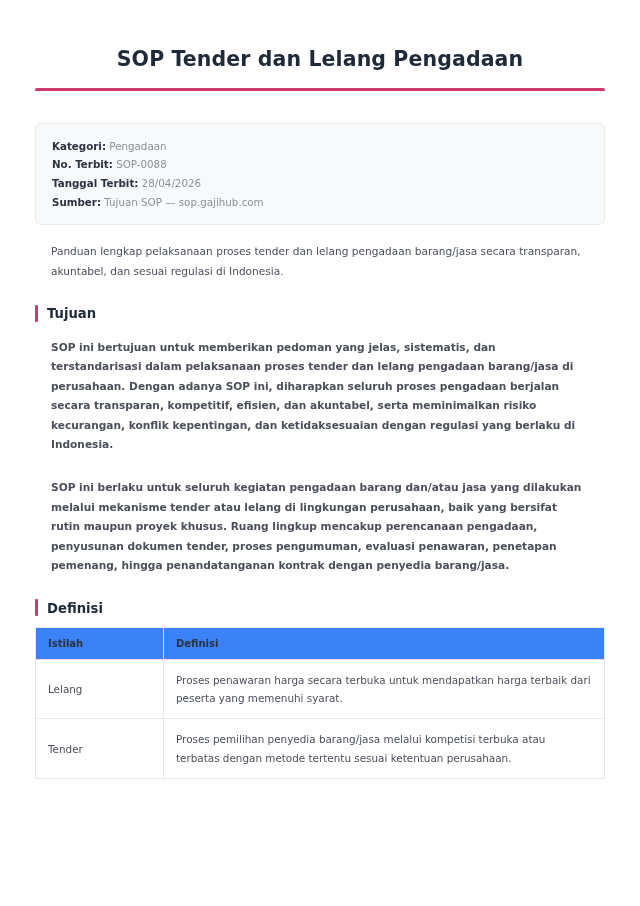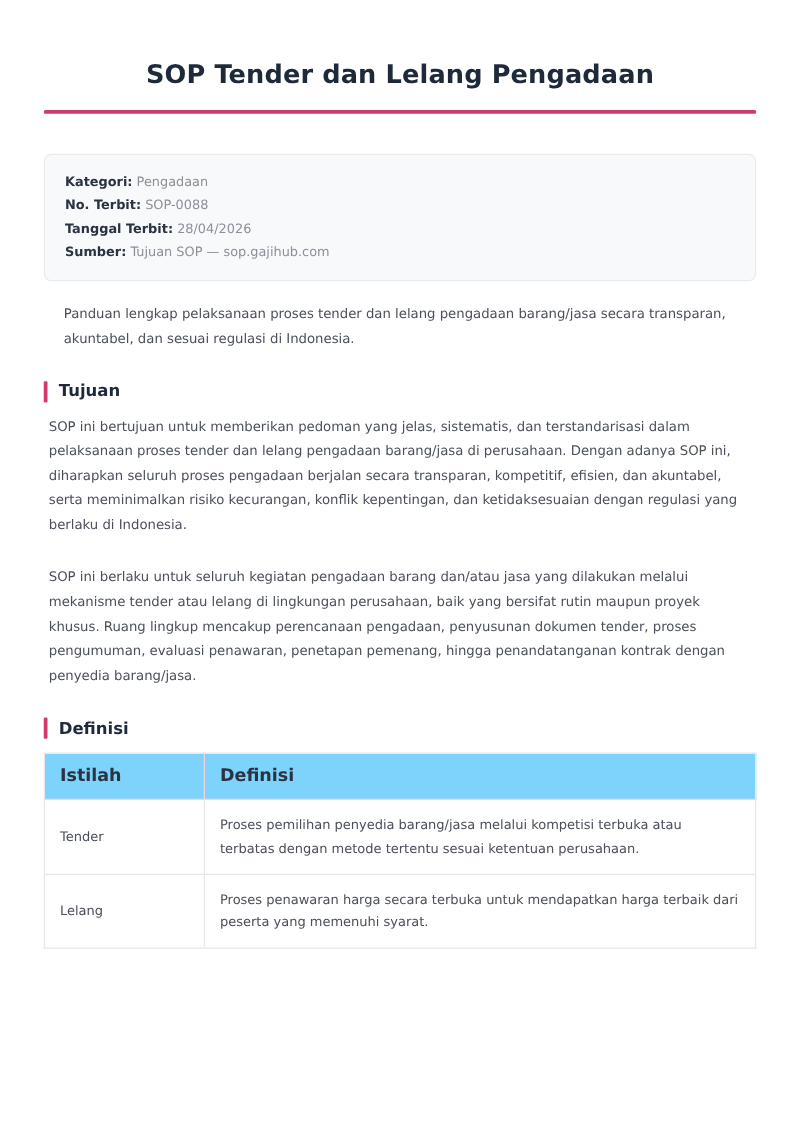--- a/index.html
+++ b/index.html
@@ -95,38 +95,39 @@
     margin-right: 9px;
     flex: 0 0 auto;
   }
   .heading-text {
     font-size: 13.2px;
     font-weight: bold;
     color: #1e2a3a;
     line-height: 1.1;
   }
   .section-body {
-    margin: 4px;
+    margin: 16px;
     font-size: 10.6px;
     line-height: 1.85;
     color: #4a4f5a;
+    font-weight: bold;
   }
 
   
   .def-table {
     width: 100%;
     border-collapse: collapse;
     border: 1px solid #e6e8eb;
     table-layout: fixed;
     margin-top: 2px;
   }
   .def-table th {
-    background: #7dd3fc;
+    background: #3b82f6;
     color: #2b3240;
-    font-size: 14px;
+    font-size: 10px;
     font-weight: bold;
     text-align: left;
     padding: 10px 12px;
     border-right: 1px solid #f3d3dd;
     border-bottom: 1px solid #f3d3dd;
     vertical-align: middle;
     margin-left: 12px;
   }
   .def-table th:last-child { border-right: none; }
   .def-table td {
@@ -194,24 +195,24 @@
 
     <table class="def-table">
       <thead>
         <tr>
           <th class="col-term">Istilah</th>
           <th class="col-def">Definisi</th>
         </tr>
       </thead>
       <tbody>
         <tr>
+          <td class="col-term">Lelang</td>
+          <td class="col-def">Proses penawaran harga secara terbuka untuk mendapatkan harga terbaik dari peserta yang memenuhi syarat.</td>
+        </tr>
+        <tr>
           <td class="col-term">Tender</td>
           <td class="col-def">Proses pemilihan penyedia barang/jasa melalui kompetisi terbuka atau terbatas dengan metode tertentu sesuai ketentuan perusahaan.</td>
         </tr>
-        <tr>
-          <td class="col-term">Lelang</td>
-          <td class="col-def">Proses penawaran harga secara terbuka untuk mendapatkan harga terbaik dari peserta yang memenuhi syarat.</td>
-        </tr>
       </tbody>
     </table>
   </div>
 
 </div>
 
 </body></html>

